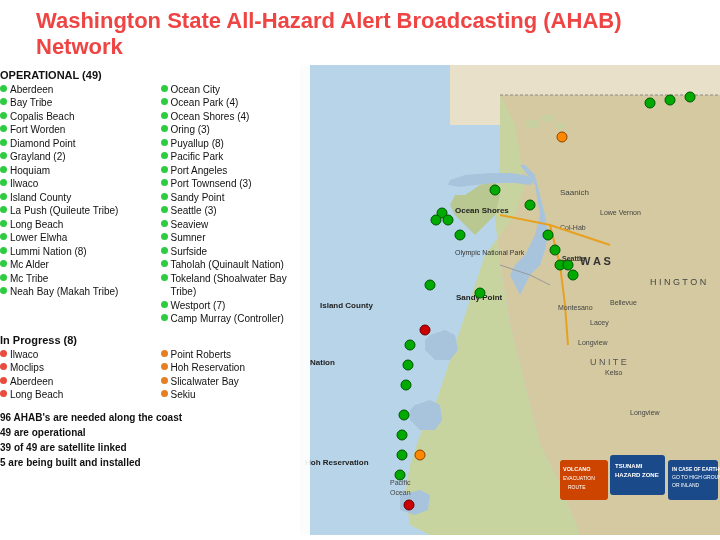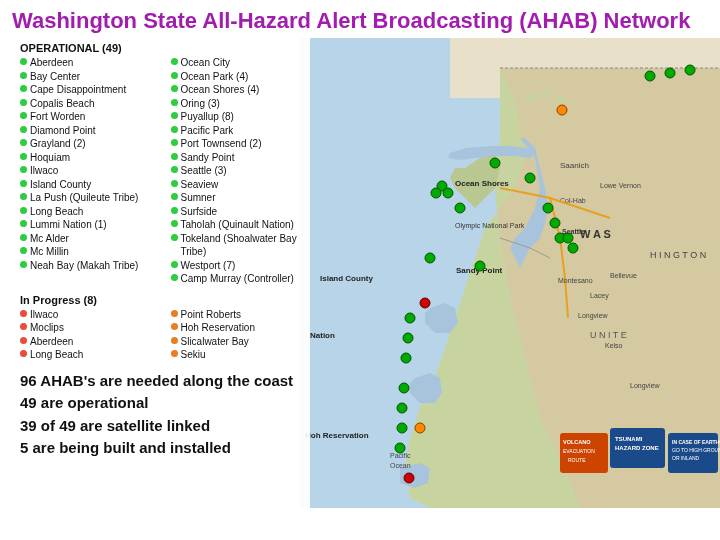--- a/index.html
+++ b/index.html
@@ -19,32 +19,33 @@
     }
     .header {
       background: #fff;
       padding: 8px 12px 4px 12px;
       position: relative;
       z-index: 10;
     }
     .header h1 {
       font-size: 22px;
       font-weight: bold;
-      color: #a21caf;
+      color: #ef4444;
       line-height: 1.2;
+      margin-left: 24px;
     }
     .content-area {
       display: flex;
       position: relative;
       height: calc(540px - 70px);
     }
     .left-panel {
       width: 310px;
       flex-shrink: 0;
-      padding: 4px 8px 4px 20px;
+      padding: 4px 8px 4px 0;
       font-size: 10.5px;
       color: #111;
       z-index: 10;
       background: rgba(255,255,255,0.92);
     }
     .section-title {
       font-weight: bold;
       font-size: 11px;
       margin-bottom: 2px;
     }
@@ -70,21 +71,21 @@
       margin-top: 2px;
     }
     .dot-green { background: #2ecc40; }
     .dot-red { background: #e74c3c; }
     .dot-orange { background: #e67e22; }
     .in-progress-section {
       margin-top: 8px;
     }
     .stats-section {
       margin-top: 8px;
-      font-size: 15px;
+      font-size: 10px;
       color: #111;
       font-weight: normal;
       line-height: 1.5;
     }
     .stats-section span {
       font-weight: bold;
     }
     .map-area {
       position: absolute;
       top: 0;
@@ -115,25 +116,21 @@
     <div class="left-panel">
       <div class="section-title">OPERATIONAL (49)</div>
       <div class="two-col">
         <div class="col">
           <div class="bullet-item">
               <div class="bullet-dot dot-green"></div>
               <span>Aberdeen</span>
             </div>
           <div class="bullet-item">
               <div class="bullet-dot dot-green"></div>
-              <span>Bay Center</span>
-            </div>
-          <div class="bullet-item">
-              <div class="bullet-dot dot-green"></div>
-              <span>Cape Disappointment</span>
+              <span>Bay Tribe</span>
             </div>
           <div class="bullet-item">
               <div class="bullet-dot dot-green"></div>
               <span>Copalis Beach</span>
             </div>
           <div class="bullet-item">
               <div class="bullet-dot dot-green"></div>
               <span>Fort Worden</span>
             </div>
           <div class="bullet-item">
@@ -159,29 +156,33 @@
           <div class="bullet-item">
               <div class="bullet-dot dot-green"></div>
               <span>La Push (Quileute Tribe)</span>
             </div>
           <div class="bullet-item">
               <div class="bullet-dot dot-green"></div>
               <span>Long Beach</span>
             </div>
           <div class="bullet-item">
               <div class="bullet-dot dot-green"></div>
-              <span>Lummi Nation (1)</span>
+              <span>Lower Elwha</span>
+            </div>
+          <div class="bullet-item">
+              <div class="bullet-dot dot-green"></div>
+              <span>Lummi Nation (8)</span>
             </div>
           <div class="bullet-item">
               <div class="bullet-dot dot-green"></div>
               <span>Mc Alder</span>
             </div>
           <div class="bullet-item">
               <div class="bullet-dot dot-green"></div>
-              <span>Mc Millin</span>
+              <span>Mc Tribe</span>
             </div>
           <div class="bullet-item">
               <div class="bullet-dot dot-green"></div>
               <span>Neah Bay (Makah Tribe)</span>
             </div>
         </div>
         <div class="col">
           <div class="bullet-item">
               <div class="bullet-dot dot-green"></div>
               <span>Ocean City</span>
@@ -201,21 +202,25 @@
           <div class="bullet-item">
               <div class="bullet-dot dot-green"></div>
               <span>Puyallup (8)</span>
             </div>
           <div class="bullet-item">
               <div class="bullet-dot dot-green"></div>
               <span>Pacific Park</span>
             </div>
           <div class="bullet-item">
               <div class="bullet-dot dot-green"></div>
-              <span>Port Townsend (2)</span>
+              <span>Port Angeles</span>
+            </div>
+          <div class="bullet-item">
+              <div class="bullet-dot dot-green"></div>
+              <span>Port Townsend (3)</span>
             </div>
           <div class="bullet-item">
               <div class="bullet-dot dot-green"></div>
               <span>Sandy Point</span>
             </div>
           <div class="bullet-item">
               <div class="bullet-dot dot-green"></div>
               <span>Seattle (3)</span>
             </div>
           <div class="bullet-item">

